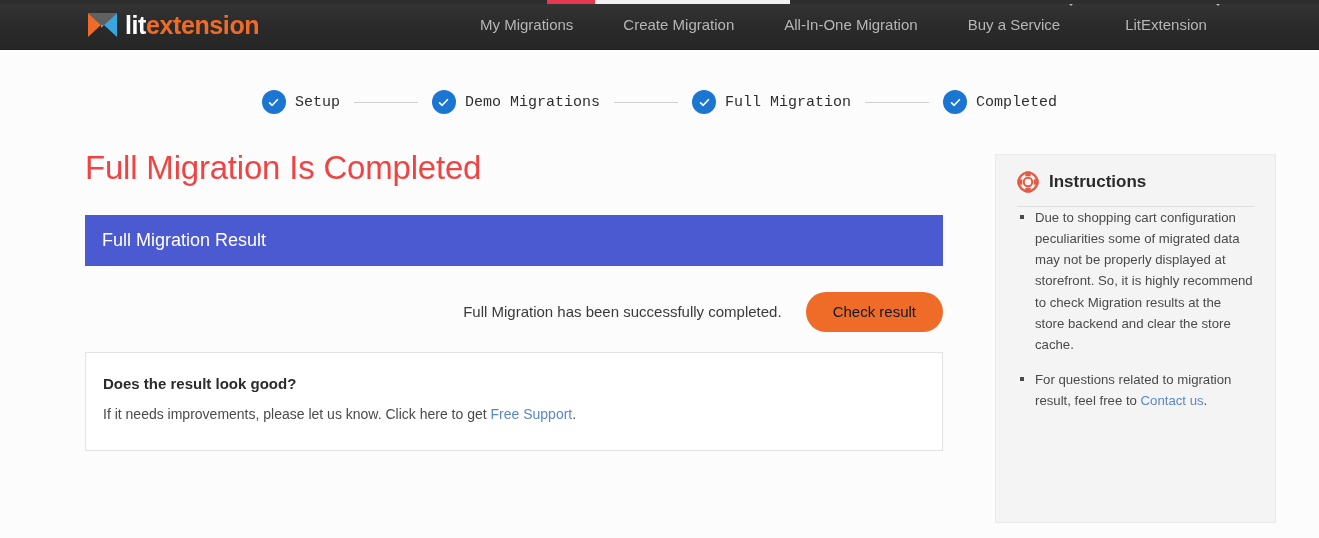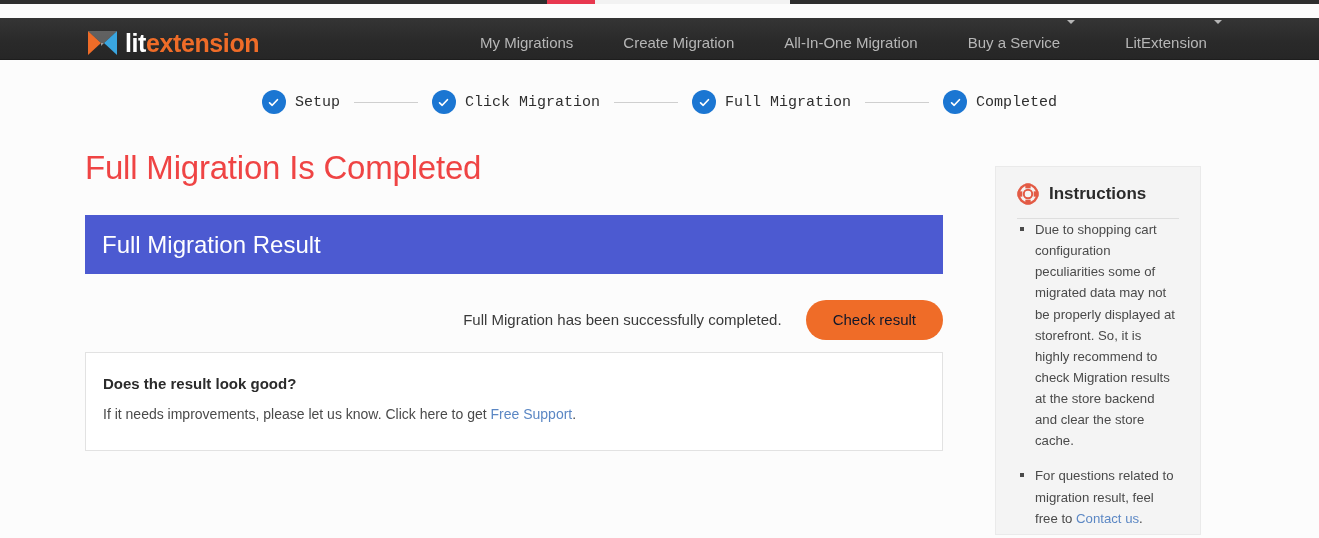--- a/index.html
+++ b/index.html
@@ -24,25 +24,24 @@
   }
   #loader-bar .seg-light {
     position: absolute; left: 595px; top: 0;
     width: 195px; height: 4px;
     background: #f2f2f2;
   }
 
   
   #navbar {
     position: absolute; top: 0; left: 0;
-    width: 1319px; height: 42px;
+    width: 1319px; height: 50px;
     background: linear-gradient(#353535, #2a2a2a 55%, #262626);
     border-bottom: 1px solid #1d1d1d;
     z-index: 20;
-    margin-top: 18px;
   }
   #logo {
     position: absolute; left: 88px; top: 8px;
     display: flex; align-items: center; gap: 7px;
     height: 34px;
   }
   .logo-mark { width: 30px; height: 26px; display: block; }
   .logo-text {
     font-size: 25px; font-weight: bold;
     letter-spacing: -0.4px; line-height: 26px;
@@ -111,21 +110,21 @@
     font-weight: normal;
     color: #ef4444;
     line-height: 1.2;
     margin-bottom: 27px;
     letter-spacing: -0.2px;
   }
   #result-panel { width: 858px; }
   #result-header {
     background: #4c5ad1;
     color: #ffffff;
-    font-size: 24px;
+    font-size: 18px;
     padding: 14px 17px;
     line-height: 1.3;
   }
   #result-body {
     padding: 26px 0 0 0;
     display: flex; align-items: center;
     gap: 24px;
     padding-left: 55px;
     justify-content: flex-end;
   }
@@ -164,22 +163,22 @@
     line-height: 1.5;
   }
   .link {
     color: #5b87c4;
     text-decoration: none;
     cursor: pointer;
   }
 
   
   #sidebar {
-    position: absolute; left: 995px; top: 166px;
-    width: 206px; height: 369px;
+    position: absolute; left: 995px; top: 154px;
+    width: 281px; height: 369px;
     background: #f4f4f4;
     border: 1px solid #eaeaea;
     padding: 16px 21px 0 21px;
   }
   #sidebar-header {
     display: flex; align-items: center; gap: 10px;
     padding-bottom: 13px;
     border-bottom: 1px solid #dedede;
   }
   #lifebuoy-icon { width: 22px; height: 22px; display: block; flex: 0 0 auto; }
@@ -264,21 +263,21 @@
   </div>
 
   <div class="step-line"></div>
 
   <div class="step">
     <span class="step-circle">
       <svg width="13" height="13" viewBox="0 0 16 16">
         <path d="M3.2 8.4 L6.4 11.4 L12.8 4.6" stroke="#ffffff" stroke-width="2.1" fill="none" stroke-linecap="round" stroke-linejoin="round"></path>
       </svg>
     </span>
-    <span class="step-label">Click Migration</span>
+    <span class="step-label">Demo Migrations</span>
   </div>
 
   <div class="step-line"></div>
 
   <div class="step">
     <span class="step-circle">
       <svg width="13" height="13" viewBox="0 0 16 16">
         <path d="M3.2 8.4 L6.4 11.4 L12.8 4.6" stroke="#ffffff" stroke-width="2.1" fill="none" stroke-linecap="round" stroke-linejoin="round"></path>
       </svg>
     </span>

